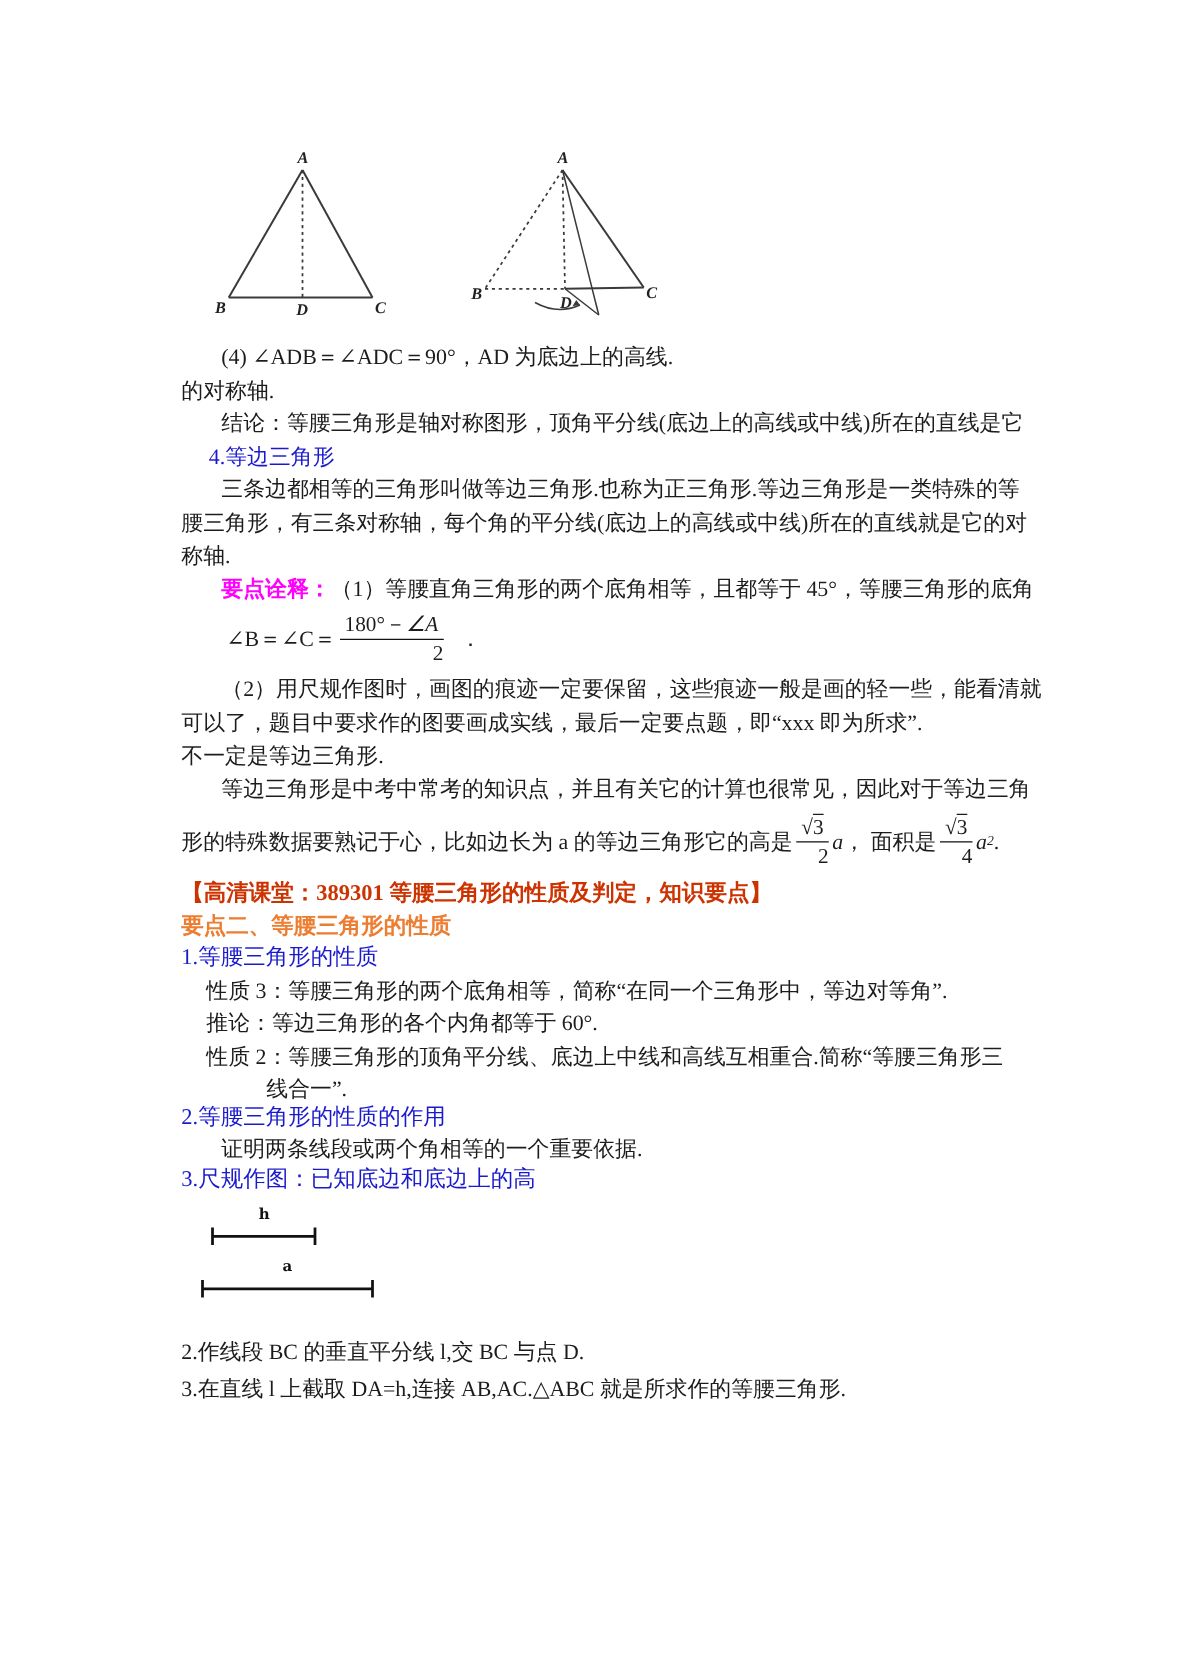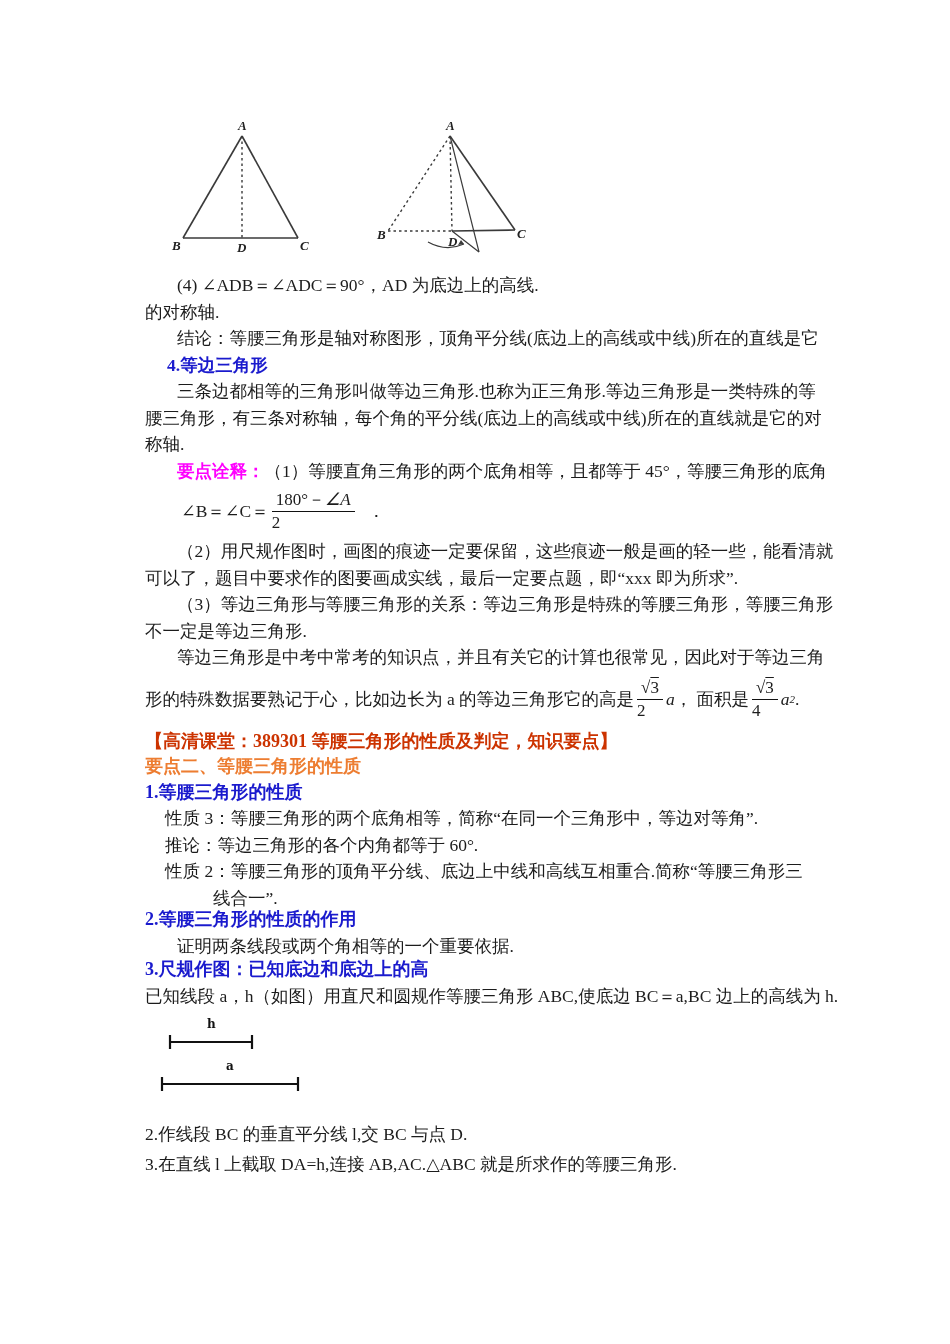--- a/index.html
+++ b/index.html
@@ -20,29 +20,29 @@
   .solid{stroke:var(--figure_stroke,#3a3a3a);stroke-width:1.6;fill:none;}
   .thin{stroke:var(--figure_stroke,#3a3a3a);stroke-width:1.2;fill:none;}
   .dot{stroke:var(--figure_stroke,#3a3a3a);stroke-width:1.4;fill:none;stroke-dasharray:2.5 3;}
   
   .content{margin-top:12px;}
   .line{font-size:17.5px;line-height:26.5px;white-space:nowrap;}
   .ind{padding-left:32px;}
   .ind-s{padding-left:20px;}
   .ind-h{padding-left:22px;}
   .ind-xl{padding-left:68px;}
-  .blue{color:var(--heading_blue,#1a1acd);font-weight:bold;}
+  .blue{color:var(--heading_blue,#1a1acd);font-weight:normal;}
   .red{color:var(--classroom_red,#cc3300);font-weight:bold;}
   .orange{color:var(--section_orange,#ed7d31);font-weight:bold;}
   .magenta{color:var(--note_magenta,#ff00ff);font-weight:bold;}
   .hline{font-size:18px;line-height:25.5px;}
   .mi{font-family:"Liberation Serif",serif;font-style:italic;}
   .formula-row{height:54px;display:flex;align-items:center;margin-left:36px;}
   .tall-row{height:58px;display:flex;align-items:center;white-space:nowrap;}
-  .frac{display:inline-flex;flex-direction:column;align-items:flex-start;vertical-align:middle;margin:0 3px;font-family:"Liberation Serif",serif;font-size:17px;line-height:1.15;}
+  .frac{display:inline-flex;flex-direction:column;align-items:flex-end;vertical-align:middle;margin:0 3px;font-family:"Liberation Serif",serif;font-size:17px;line-height:1.15;}
   .frac .num{display:block;border-bottom:1.4px solid #111;padding:0 4px 1px 4px;}
   .frac .den{display:block;padding-top:1px;}
   .radicand{text-decoration:overline;}
   sup{font-size:11px;}
   
   .segs{margin-top:8px;}
   .seg{display:block;}
   .seg-h{margin-left:20px;}
   .seg-a{margin-left:13px;margin-top:8px;}
   .seg-label{font-family:"DejaVu Serif",serif;font-weight:bold;font-size:12px;fill:#111;}
@@ -103,21 +103,20 @@
       <span>∠B＝∠C＝</span>
       <span class="frac">
         <span class="num"><span>180°－</span><span class="mi">∠A</span></span>
         <span class="den">2</span>
       </span>
       <span style="padding-left:10px">．</span>
     </div>
 
     <div class="line ind">（2）用尺规作图时，画图的痕迹一定要保留，这些痕迹一般是画的轻一些，能看清就</div>
     <div class="line">可以了，题目中要求作的图要画成实线，最后一定要点题，即“xxx 即为所求”.</div>
-    <div class="line ind">（3）等边三角形与等腰三角形的关系：等边三角形是特殊的等腰三角形，等腰三角形</div>
     <div class="line">不一定是等边三角形.</div>
 
     <div class="line ind">等边三角形是中考中常考的知识点，并且有关它的计算也很常见，因此对于等边三角</div>
     <div class="line tall-row">
       <span>形的特殊数据要熟记于心，比如边长为 a 的等边三角形它的高是</span>
       <span class="frac">
         <span class="num"><span>√</span><span class="radicand">3</span></span>
         <span class="den">2</span>
       </span>
         <span class="mi">a</span>
@@ -136,21 +135,20 @@
     <div class="line hline blue">1.等腰三角形的性质</div>
 
     <div class="line ind-s">性质 3：等腰三角形的两个底角相等，简称“在同一个三角形中，等边对等角”.</div>
     <div class="line ind-s">推论：等边三角形的各个内角都等于 60°.</div>
     <div class="line ind-s">性质 2：等腰三角形的顶角平分线、底边上中线和高线互相重合.简称“等腰三角形三</div>
     <div class="line ind-xl">线合一”.</div>
 
     <div class="line hline blue" style="margin-top:-4px">2.等腰三角形的性质的作用</div>
     <div class="line ind">证明两条线段或两个角相等的一个重要依据.</div>
     <div class="line hline blue" style="margin-top:-2px">3.尺规作图：已知底边和底边上的高</div>
-    <div class="line">已知线段 a，h（如图）用直尺和圆规作等腰三角形 ABC,使底边 BC＝a,BC 边上的高线为 h.</div>
 
     <div class="segs">
       <svg class="seg seg-h" width="92" height="34" viewBox="0 0 92 34">
         <text class="seg-label" x="42" y="11">h</text>
         <line class="segline" x1="5" y1="25" x2="87" y2="25"></line>
         <line class="tick" x1="5" y1="18" x2="5" y2="32"></line>
         <line class="tick" x1="87" y1="18" x2="87" y2="32"></line>
       </svg>
       <svg class="seg seg-a" width="144" height="34" viewBox="0 0 144 34">
         <text class="seg-label" x="68" y="11">a</text>

